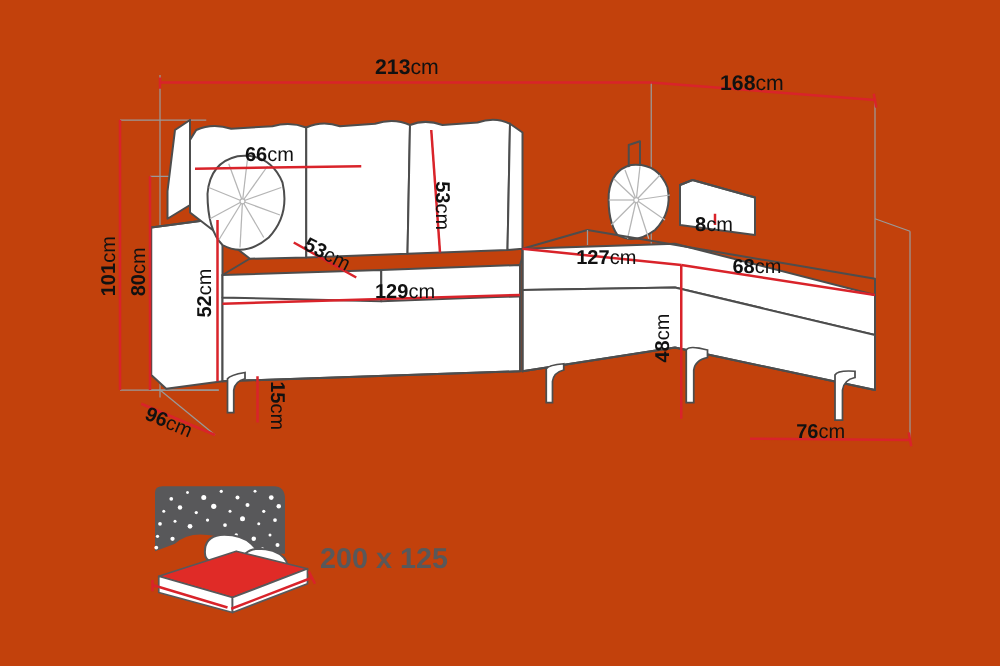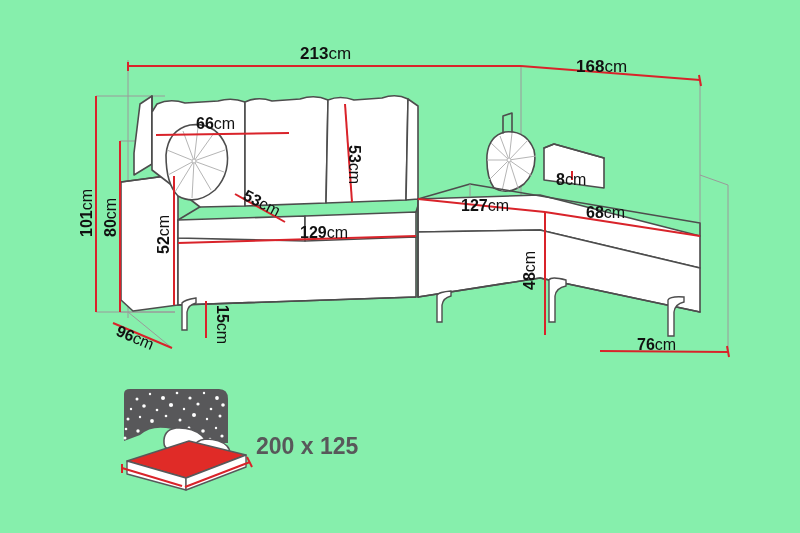--- a/index.html
+++ b/index.html
@@ -7,21 +7,21 @@
     padding: 0;
     background: #ffffff;
   }
   body {
     font-family: "Liberation Sans", sans-serif;
   }
   #canvas {
     position: relative;
     width: 800px;
     height: 533px;
-    background: #86efac;
+    background: #c2410c;
     overflow: hidden;
   }
   #drawing {
     position: absolute;
     left: 0;
     top: 0;
     width: 800px;
     height: 533px;
   }
   .dim-text {

